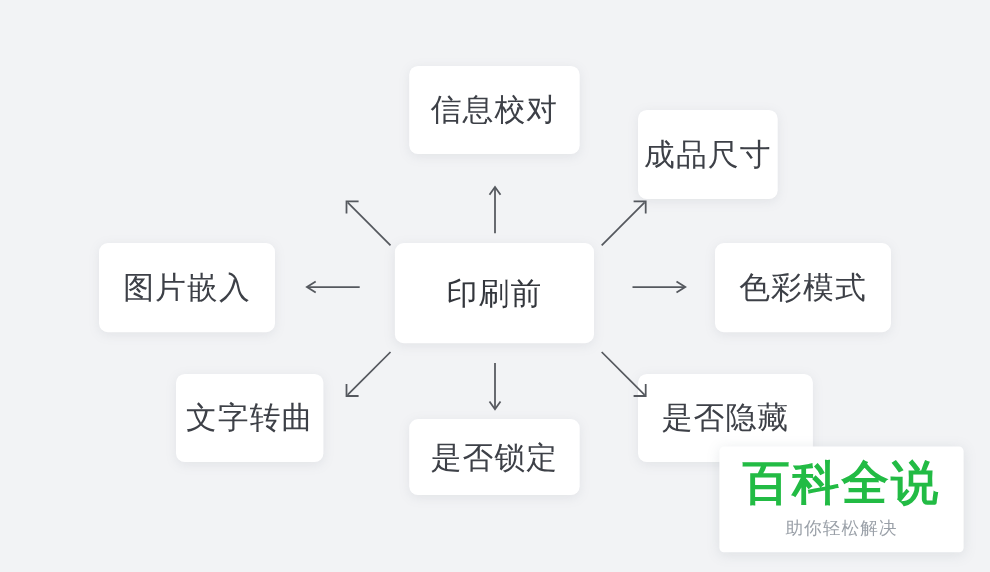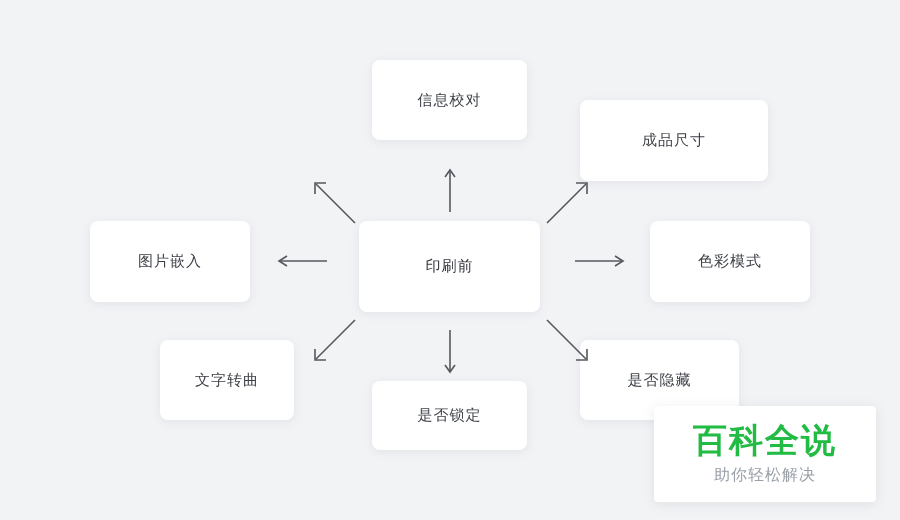--- a/index.html
+++ b/index.html
@@ -20,21 +20,21 @@
   }
   .node {
     position: absolute;
     background: #ffffff;
     border-radius: 8px;
     box-shadow: 0 2px 10px rgba(120, 130, 145, 0.13);
     display: flex;
     align-items: center;
     justify-content: center;
     color: #3d4047;
-    font-size: 15px;
+    font-size: 28px;
     letter-spacing: 1px;
     box-sizing: border-box;
   }
   .node.center {
     color: #33363c;
   }
   .arrow {
     position: absolute;
     color: #55585e;
     pointer-events: none;
@@ -52,21 +52,21 @@
     background: #ffffff;
     border-radius: 4px;
     box-shadow: 0 2px 12px rgba(120, 130, 145, 0.16);
     display: flex;
     flex-direction: column;
     align-items: center;
     justify-content: center;
   }
   .wm-title {
     color: #22bb44;
-    font-size: 34px;
+    font-size: 43px;
     font-weight: bold;
     letter-spacing: 2px;
     line-height: 1.1;
   }
   .wm-sub {
     color: #9aa0a8;
     font-size: 16px;
     letter-spacing: 1px;
     margin-top: 6px;
     font-family: Liberation Serif, serif;
@@ -79,21 +79,21 @@
 
   <div class="node center" style="left:359px; top:221px; width:181px; height:91px;">
     <span>印刷前</span>
   </div>
 
   <div class="node" style="left:372px; top:60px; width:155px; height:80px;">
     <span>信息校对</span>
   </div>
 
 
-  <div class="node" style="left:580px; top:100px; width:188px; height:81px;">
+  <div class="node" style="left:580px; top:100px; width:127px; height:81px;">
     <span>成品尺寸</span>
   </div>
 
   <div class="node" style="left:90px; top:221px; width:160px; height:81px;align-items:center;">
     <span>图片嵌入</span>
   </div>
 
   <div class="node" style="left:650px; top:221px; width:160px; height:81px;">
     <span>色彩模式</span>
   </div>

